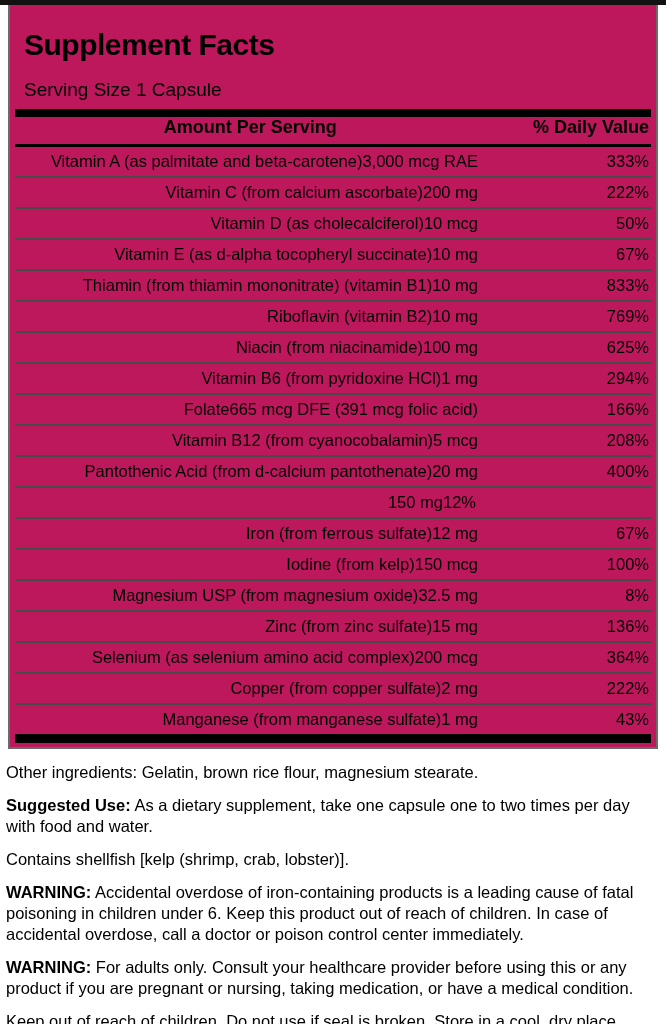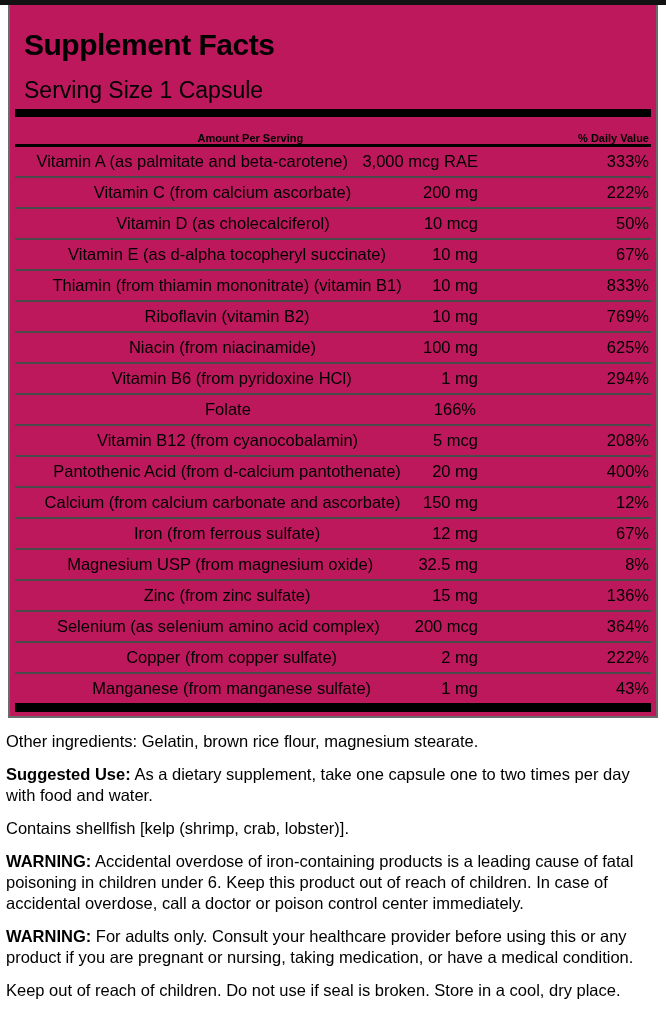--- a/index.html
+++ b/index.html
@@ -28,39 +28,39 @@
     background: #be185d;
   }
   .sf-title {
     font-size: 30px;
     font-weight: bold;
     letter-spacing: -0.5px;
     padding: 23px 0 0 9px;
     line-height: 34px;
   }
   .sf-serving {
-    font-size: 23px;
+    font-size: 19px;
     padding: 18px 0 9px 9px;
     line-height: 20px;
   }
   .sf-bar {
     height: 8px;
     background: #000;
   }
   .sf-bar-bottom {
     height: 9px;
     background: #000;
     margin-bottom: 4px;
   }
   .sf-head {
     display: flex;
-    align-items: flex-end;
+    align-items: flex-start;
     height: 27px;
     font-weight: bold;
-    font-size: 11px;
+    font-size: 18px;
     border-bottom: 3px solid #000;
   }
   .sf-head-amount {
     width: 74%;
     text-align: center;
   }
   .sf-head-dv {
     flex: 1;
     text-align: right;
     padding-right: 2px;
@@ -68,21 +68,21 @@
   .sf-row {
     display: grid;
     grid-template-columns: 1fr max-content 173px;
     align-items: center;
     height: 29px;
     border-top: 2px solid #4a4a4a;
     font-size: 16.5px;
   }
   .sf-row:first-child { border-top: none; }
   .sf-name {
-    text-align: center;
+    text-align: right;
     padding-left: 7px;
     white-space: nowrap;
   }
   .sf-amt {
     text-align: right;
     white-space: nowrap;
   }
   .sf-dv {
     text-align: right;
     padding-right: 2px;
@@ -160,47 +160,52 @@
   </div>
 
   <div class="sf-row">
     <span class="sf-name">Vitamin B6 (from pyridoxine HCl)</span>
     <span class="sf-amt">1 mg</span>
     <span class="sf-dv">294%</span>
   </div>
 
   <div class="sf-row">
     <span class="sf-name">Folate</span>
+    <span class="sf-amt">665 mcg DFE (391 mcg folic acid)</span>
     <span class="sf-dv">166%</span>
   </div>
 
   <div class="sf-row">
     <span class="sf-name">Vitamin B12 (from cyanocobalamin)</span>
     <span class="sf-amt">5 mcg</span>
     <span class="sf-dv">208%</span>
   </div>
 
   <div class="sf-row">
     <span class="sf-name">Pantothenic Acid (from d-calcium pantothenate)</span>
     <span class="sf-amt">20 mg</span>
     <span class="sf-dv">400%</span>
   </div>
 
   <div class="sf-row">
-    <span class="sf-name">Calcium (from calcium carbonate and ascorbate)</span>
     <span class="sf-amt">150 mg</span>
     <span class="sf-dv">12%</span>
   </div>
 
   <div class="sf-row">
     <span class="sf-name">Iron (from ferrous sulfate)</span>
     <span class="sf-amt">12 mg</span>
     <span class="sf-dv">67%</span>
   </div>
 
+  <div class="sf-row">
+    <span class="sf-name">Iodine (from kelp)</span>
+    <span class="sf-amt">150 mcg</span>
+    <span class="sf-dv">100%</span>
+  </div>
 
   <div class="sf-row">
     <span class="sf-name">Magnesium USP (from magnesium oxide)</span>
     <span class="sf-amt">32.5 mg</span>
     <span class="sf-dv">8%</span>
   </div>
 
   <div class="sf-row">
     <span class="sf-name">Zinc (from zinc sulfate)</span>
     <span class="sf-amt">15 mg</span>

